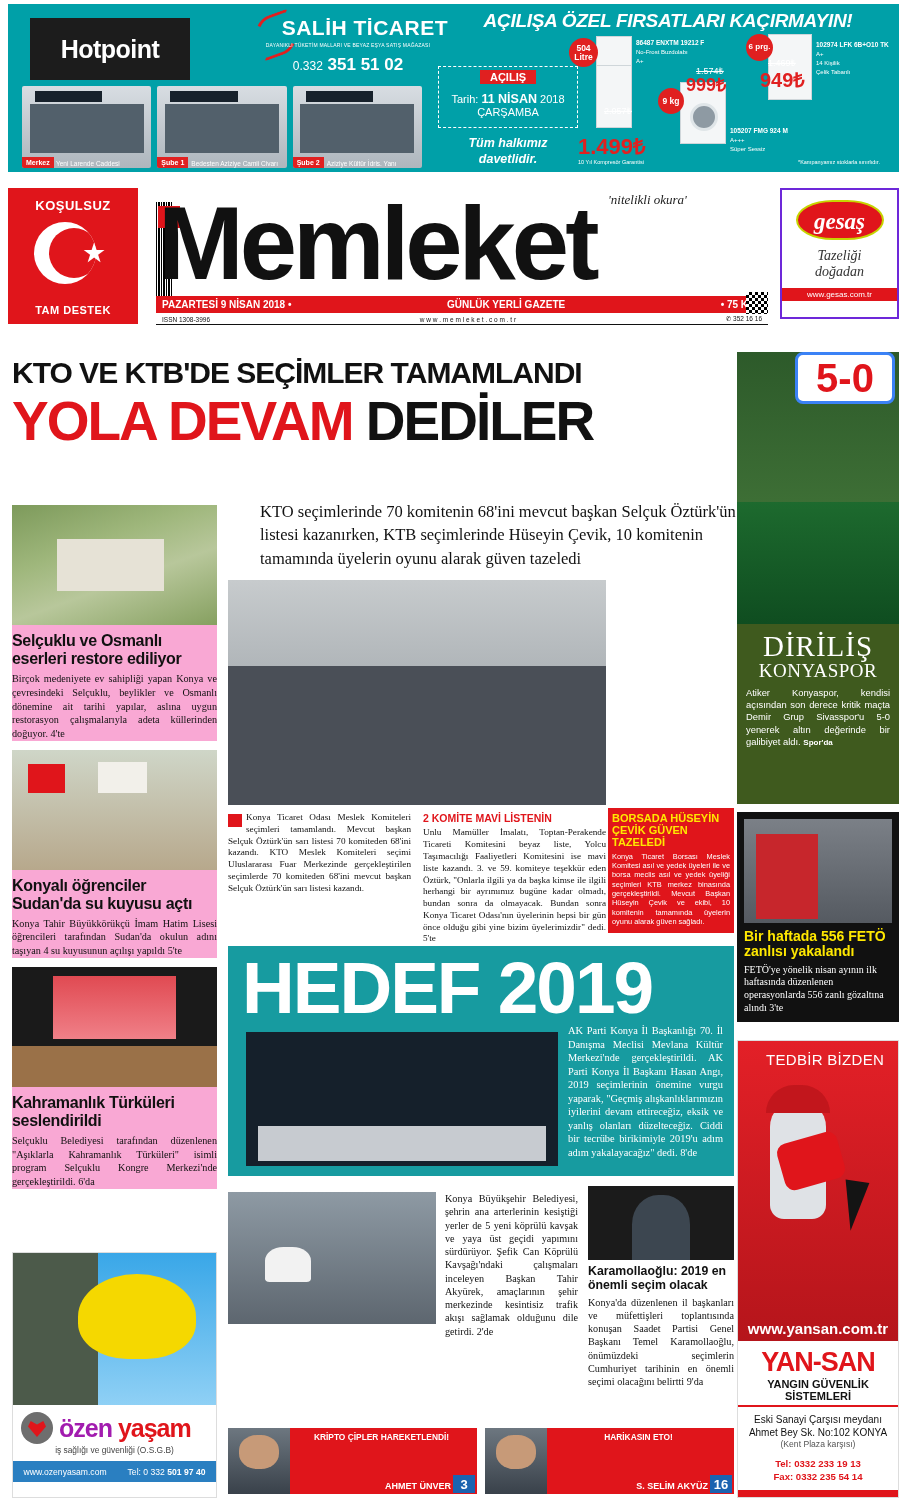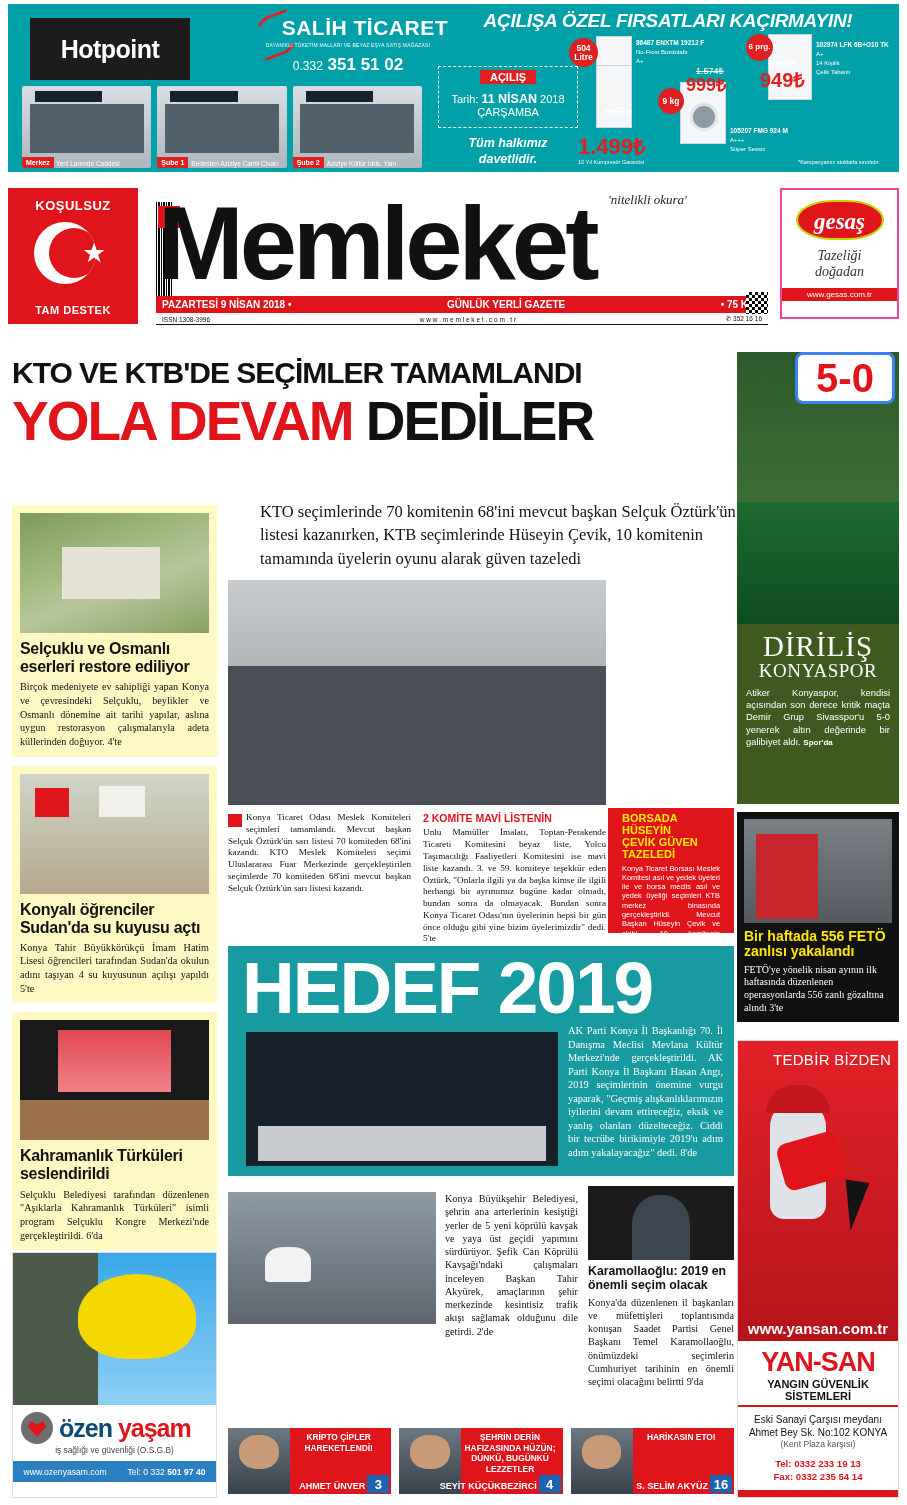--- a/index.html
+++ b/index.html
@@ -121,21 +121,21 @@
     color:#fff; font-family:"Liberation Sans",sans-serif; font-size:10px; font-weight:bold;
     display:flex; align-items:center; justify-content:space-between; padding:0 6px;
   }
   .underline { position:absolute; left:148px; top:126px; width:612px; height:11px;
     font-family:"Liberation Sans",sans-serif; font-size:6.5px; color:#111;
     display:flex; align-items:center; justify-content:space-between; padding:0 6px; border-bottom:1px solid #111;}
   .qr { position:absolute; left:738px; top:104px; width:22px; height:22px;
     background:repeating-conic-gradient(#000 0 25%, #fff 0 50%) 0 0/6px 6px;}
   .gesas {
     position:absolute; left:772px; top:0px; width:119px; height:131px;
-    border:2px solid #ec4899; background:#fff; text-align:center;
+    border:2px solid #6d28d9; background:#fff; text-align:center;
   }
   .gesas .bub {
     margin:10px auto 0; width:88px; height:40px; background:#e0151b; border:2px solid #c6d400;
     border-radius:50%/60%; color:#fff; font-family:"Liberation Serif",serif; font-style:italic;
     font-weight:bold; font-size:23px; line-height:40px;
   }
   .gesas .tz { font-family:"Liberation Serif",serif; font-style:italic; font-size:14px; color:#333; margin-top:8px; line-height:1.15;}
   .gesas .url { margin-top:8px; background:#e0151b; color:#fff; font-family:"Liberation Sans",sans-serif; font-size:8px; padding:2px 0;}
 
   
@@ -157,21 +157,21 @@
     font-family:"Liberation Sans",sans-serif; font-weight:bold; font-size:40px;
     display:flex; align-items:center; justify-content:center; z-index:5;
   }
   .spot {
     position:absolute; left:228px; top:500px; width:500px;
     font-family:"Liberation Serif",serif; font-size:16.5px; line-height:1.42; color:#111;margin-left:32px;
   }
 
   
   .leftcol { position:absolute; left:12px; top:505px; width:205px; }
-  .lbox { background:#fef9c3; padding:8px; margin-bottom:9px; }
+  .lbox { background:#f9a8d4; padding:0; margin-bottom:9px; }
   .lbox .ph { width:100%; height:120px; background:#9ab27a; position:relative; overflow:hidden; }
   .lbox h3 {
     font-family:"Liberation Sans",sans-serif; font-size:16px; font-weight:bold;
     line-height:1.13; margin:7px 0 4px; color:#111; letter-spacing:-0.3px;
   }
   .lbox p { font-family:"Liberation Serif",serif; font-size:10.2px; line-height:1.34; text-align:justify; color:#111; }
 
   
   .ph.aerial { background:linear-gradient(160deg,#7d9a5b 0%,#9fb77c 35%,#b8c79b 60%,#86a060 100%); }
   .ph.aerial:after { content:""; position:absolute; left:22%; top:28%; width:52%; height:44%; background:#e6e2d6; }
@@ -193,21 +193,21 @@
     display:flex; gap:12px;
   }
   .bodycols .col { width:50%; font-family:"Liberation Serif",serif; font-size:9.2px; line-height:1.28; text-align:justify; color:#111; }
   .bodycols .col h4 {
     font-family:"Liberation Sans",sans-serif; color:#e0151b; font-size:10.5px; margin-bottom:2px;
   }
   .dropcap { float:left; width:14px; height:13px; background:#e0151b; margin:2px 4px 0 0; }
 
   .borsa {
     position:absolute; left:608px; top:808px; width:126px; height:125px;
-    background:#e0151b; color:#fff; padding:5px 14px; overflow:hidden;
+    background:#e0151b; color:#fff; padding:5px 4px; overflow:hidden;
   }
   .borsa h4 { font-family:"Liberation Sans",sans-serif; font-size:11px; color:#ffe800; line-height:1.08; margin-bottom:3px; }
   .borsa p { font-family:"Liberation Sans",sans-serif; font-size:7.4px; line-height:1.26; text-align:justify; }
 
   
   .sportpic { position:absolute; left:737px; top:352px; width:162px; height:272px;
     background:linear-gradient(#2d5a2a,#4a7f3e); overflow:hidden;}
   .sportpic:after { content:""; position:absolute; left:0; bottom:0; width:100%; height:45%;
     background:linear-gradient(#1d6a2e,#0f4d20); }
   .dirilis {
@@ -285,29 +285,29 @@
 
   
   .ozen { position:absolute; left:12px; top:1252px; width:205px; height:246px; border:1px solid #ddd; background:#fff; overflow:hidden;}
   .ozen .pic { width:100%; height:152px; background:linear-gradient(#39a7e8,#8fd0f5); position:relative; overflow:hidden;}
   .ozen .pic .helmet { position:absolute; left:32%; top:14%; width:58%; height:56%; background:#f5d800; border-radius:50% 50% 42% 42%;}
   .ozen .pic .sleeve { position:absolute; left:0; top:0; width:42%; height:100%; background:#4c5a4a;}
   .ozen .brandrow { display:flex; align-items:center; gap:6px; padding:7px 6px 0 8px;}
   .ozen .gear { width:32px; height:32px; border-radius:50%; background:#6e6e6e; position:relative;}
   .ozen .gear:after { content:""; position:absolute; left:7px; top:9px; width:18px; height:16px; background:#e0151b; clip-path:polygon(50% 100%,0 35%,15% 0,50% 22%,85% 0,100% 35%);}
   .ozen .bn { font-family:"Liberation Sans",sans-serif; font-weight:bold; font-size:25px; letter-spacing:-1px;}
-  .ozen .bn .b1 { color:#0c4a6e; } .ozen .bn .b2 { color:#e0151b; }
+  .ozen .bn .b1 { color:#a21caf; } .ozen .bn .b2 { color:#e0151b; }
   .ozen .tag { text-align:center; font-family:"Liberation Sans",sans-serif; font-size:8.4px; color:#444; margin-top:1px;}
   .ozen .bar { margin-top:6px; background:#2a7fc1; color:#fff; font-family:"Liberation Sans",sans-serif;
     font-size:8.6px; display:flex; justify-content:space-around; align-items:center; height:21px;}
 
   
   .yansan { position:absolute; left:737px; top:1040px; width:162px; height:458px; border:1px solid #ddd; background:#fff; overflow:hidden; }
   .yansan .top { height:300px; background:linear-gradient(#e32027,#b5151b); position:relative; }
-  .yansan .top .tb { text-align:center; color:#fff; font-family:"Liberation Sans",sans-serif; font-size:15px; padding-top:10px; letter-spacing:0.3px;padding-left:28px;}
+  .yansan .top .tb { color:#fff; font-family:"Liberation Sans",sans-serif; font-size:15px; padding-top:10px; letter-spacing:0.3px;padding-left:28px;}
   .yansan .fig { position:absolute; left:32px; top:58px; width:56px; height:120px; background:#dfe2e6; border-radius:28px 28px 14px 14px;}
   .yansan .hat { position:absolute; left:28px; top:44px; width:64px; height:28px; background:#c2161c; border-radius:32px 32px 0 0;}
   .yansan .ext { position:absolute; left:42px; top:96px; width:62px; height:48px; background:#e0151b; border-radius:10px; transform:rotate(-16deg);}
   .yansan .cone { position:absolute; left:104px; top:140px; width:0; height:0; border-left:12px solid transparent; border-right:12px solid transparent; border-top:50px solid #141414; transform:rotate(8deg);}
   .yansan .url { position:absolute; bottom:4px; width:100%; text-align:center; color:#fff;
     font-family:"Liberation Sans",sans-serif; font-weight:bold; font-size:15px;}
   .yansan .brand { text-align:center; padding-top:6px; }
   .yansan .brand .nm { font-family:"Liberation Sans",sans-serif; font-weight:bold; font-size:27px; color:#e0151b; letter-spacing:-1px;}
   .yansan .brand .sub { font-family:"Liberation Sans",sans-serif; font-weight:bold; font-size:11px; color:#111; border-bottom:2px solid #e0151b; padding-bottom:3px;}
   .yansan .addr { text-align:center; font-family:"Liberation Sans",sans-serif; font-size:10px; color:#111; margin-top:6px; line-height:1.3;}
@@ -532,26 +532,20 @@
 
   <div class="colstrip">
     <div class="cbox">
       <div class="face"></div>
       <div class="hl">KRİPTO ÇİPLER HAREKETLENDİ!</div>
       <div class="nm">AHMET ÜNVER</div>
       <div class="pg">3</div>
     </div>
     <div class="cbox">
       <div class="face"></div>
-      <div class="hl">ŞEHRİN DERİN HAFIZASINDA HÜZÜN; DÜNKÜ, BUGÜNKÜ LEZZETLER</div>
-      <div class="nm">SEYİT KÜÇÜKBEZİRCİ</div>
-      <div class="pg">4</div>
-    </div>
-    <div class="cbox">
-      <div class="face"></div>
       <div class="hl">HARİKASIN ETO!</div>
       <div class="nm">S. SELİM AKYÜZ</div>
       <div class="pg">16</div>
     </div>
   </div>
 
   <div class="ozen">
     <div class="pic">
       <div class="sleeve"></div>
       <div class="helmet"></div>

